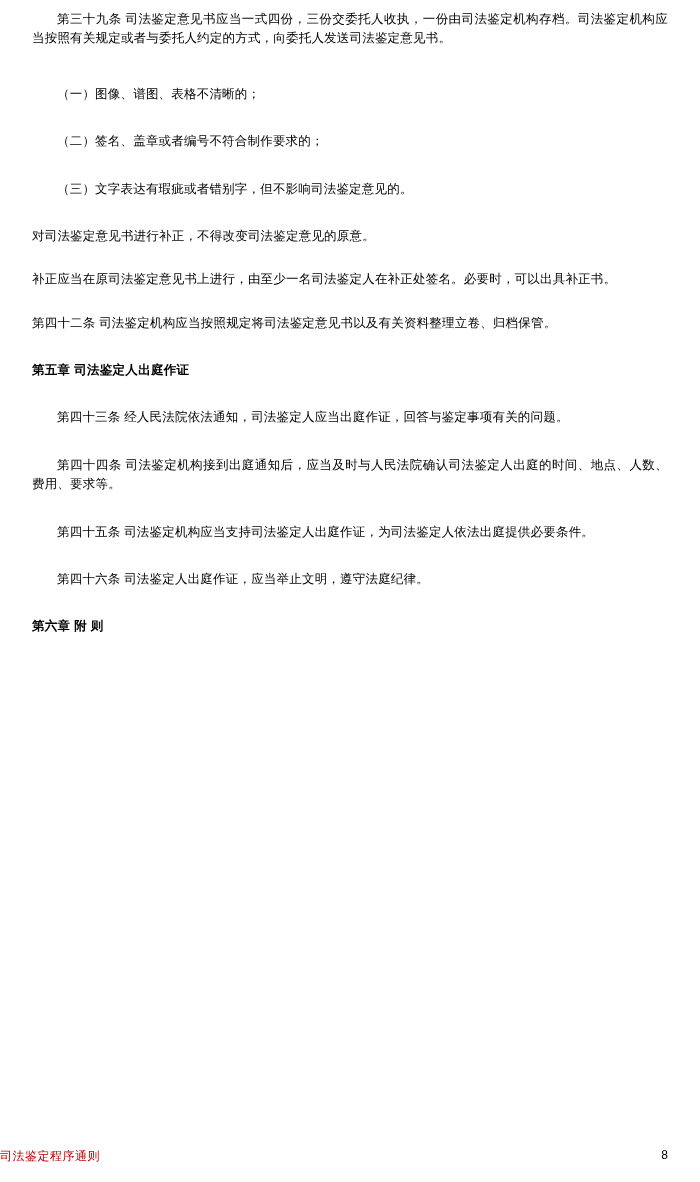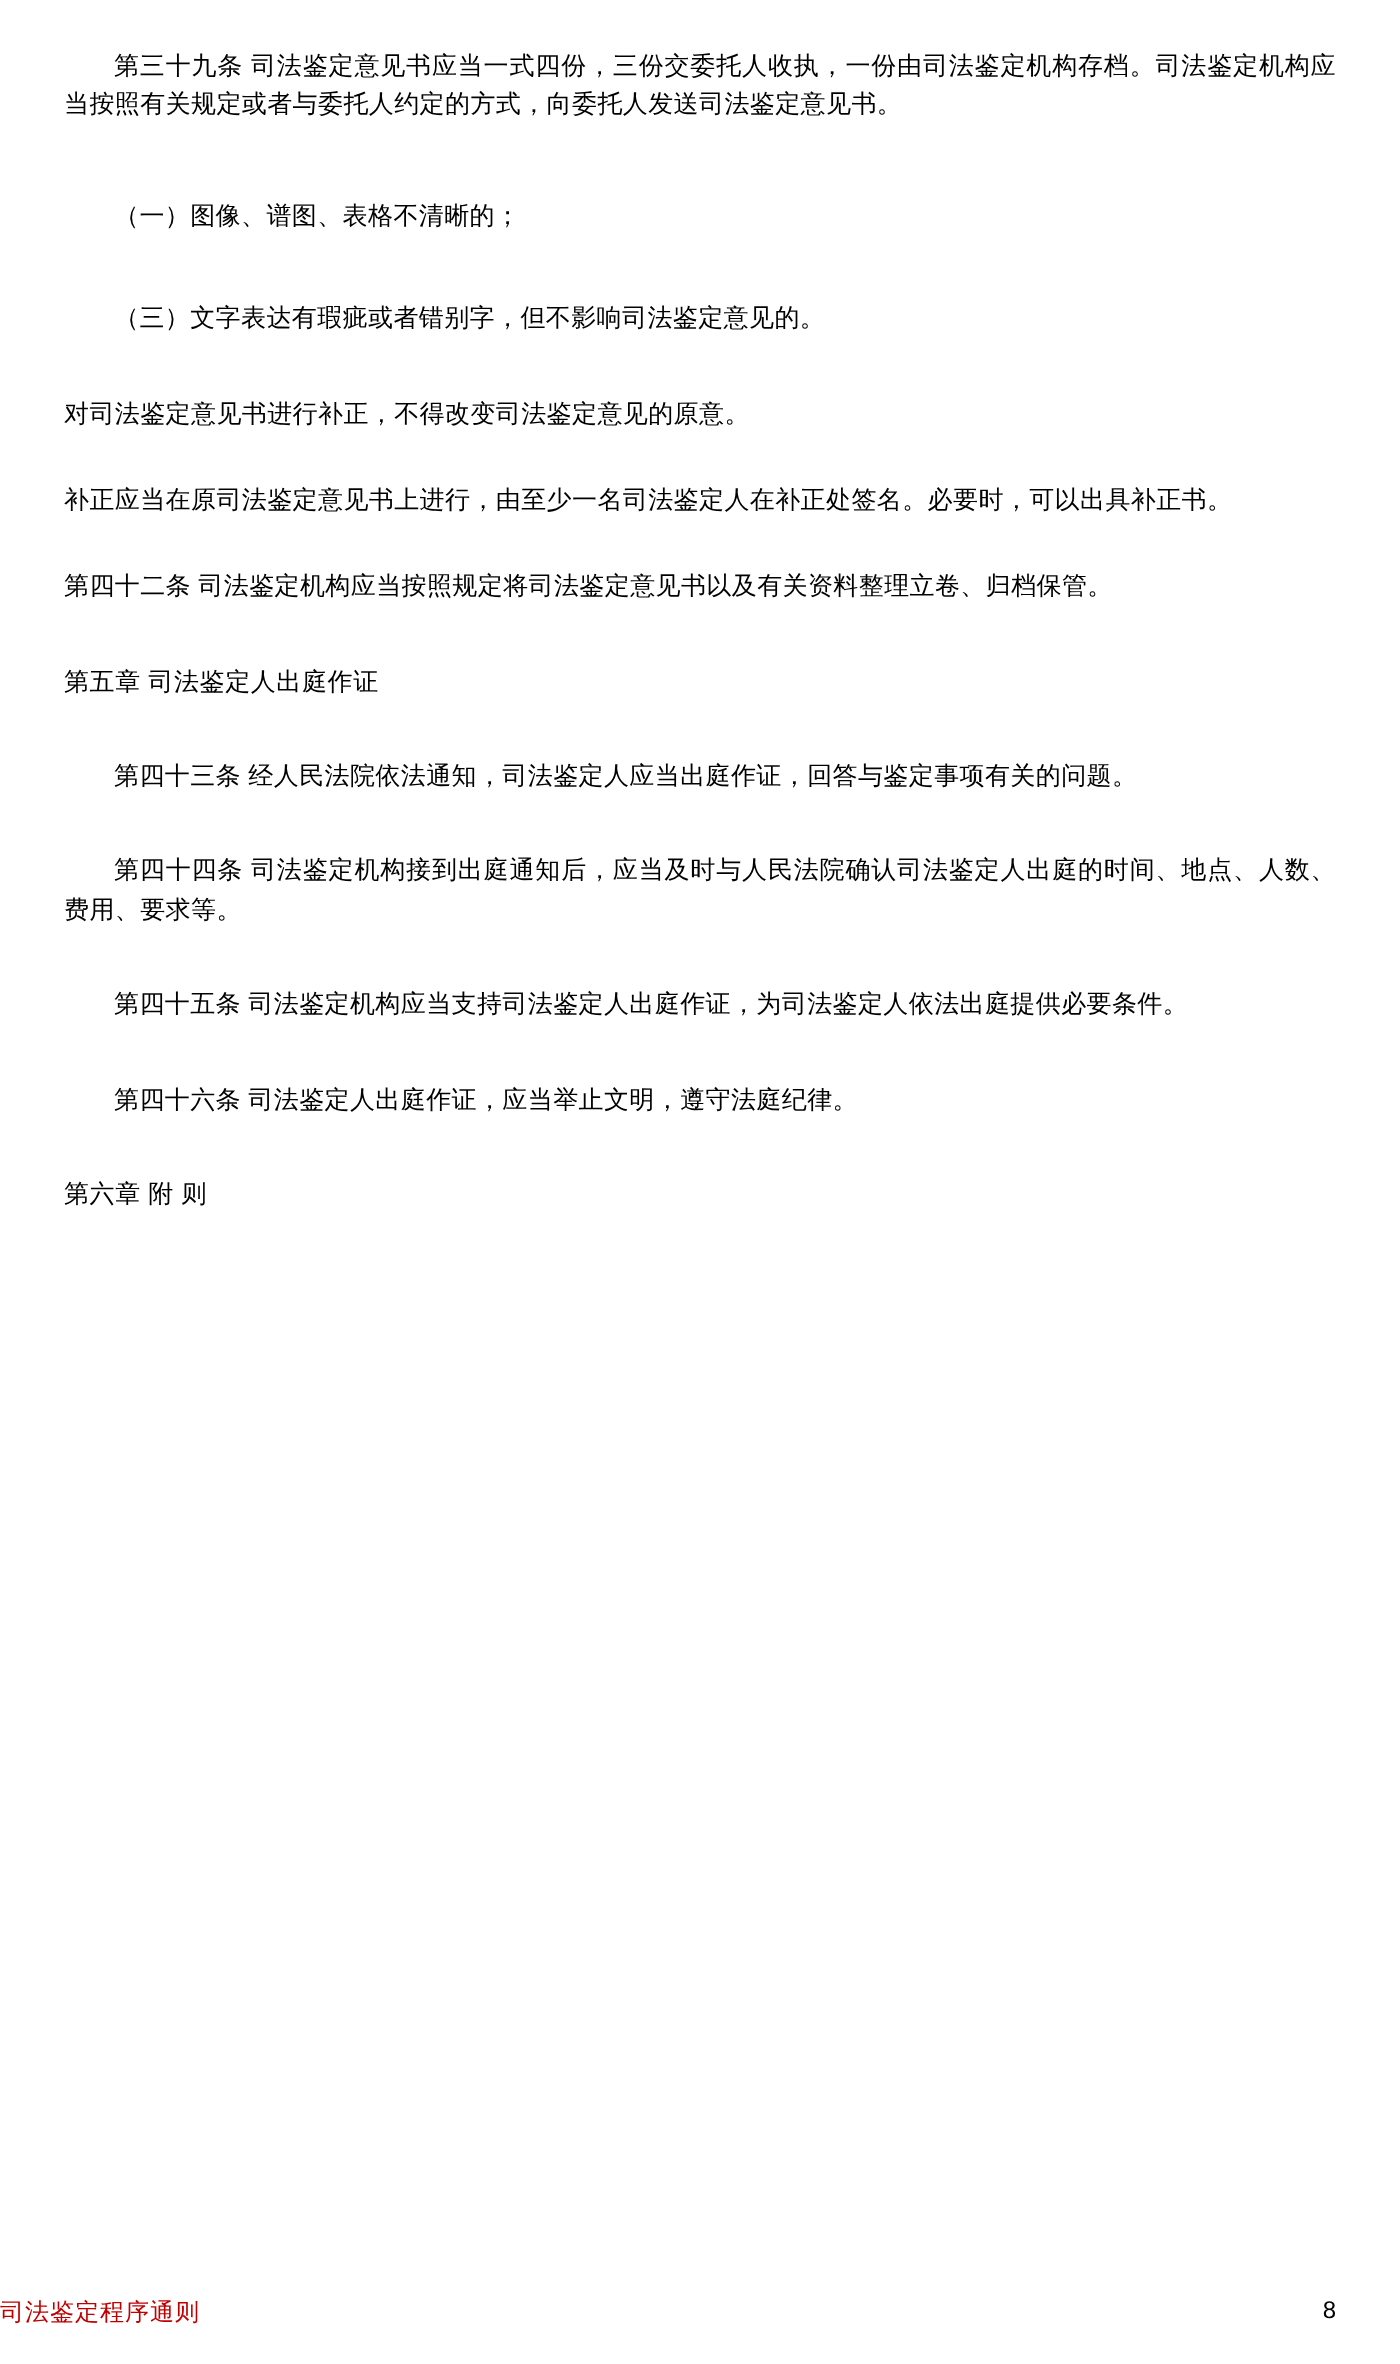--- a/index.html
+++ b/index.html
@@ -16,38 +16,38 @@
     -webkit-font-smoothing: antialiased;
   }
   .page {
     position: relative;
     width: 700px;
     height: 1182px;
     box-sizing: border-box;
     padding: 0 32px;
   }
   .content {
-    padding-top: 24px;
+    padding-top: 10px;
   }
   .para {
     font-size: 12.5px;
     line-height: 1.55;
     text-align: justify;
     margin: 0 0 24px 0;
     letter-spacing: 0.2px;
   }
   .para.indent {
     text-indent: 2em;
   }
   .para.noindent {
     text-indent: 0;
   }
   .heading {
     font-size: 12.5px;
-    font-weight: normal;
+    font-weight: bold;
     line-height: 1.55;
     margin: 0 0 24px 0;
     text-indent: 0;
     letter-spacing: 0.3px;
   }
   .spacer-lg { height: 4px; }
   .footer {
     position: absolute;
     left: 0;
     right: 0;
@@ -76,20 +76,21 @@
 
 <div class="page">
   <div class="content">
 
     <p class="para indent">第三十九条 司法鉴定意见书应当一式四份，三份交委托人收执，一份由司法鉴定机构存档。司法鉴定机构应当按照有关规定或者与委托人约定的方式，向委托人发送司法鉴定意见书。</p>
     <div class="spacer-lg"></div>
     <div class="spacer-lg"></div>
     <div class="spacer-lg"></div>
     <p class="para indent">（一）图像、谱图、表格不清晰的；</p>
     <div class="spacer-lg"></div>
+    <p class="para indent">（二）签名、盖章或者编号不符合制作要求的；</p>
     <div class="spacer-lg"></div>
     <p class="para indent">（三）文字表达有瑕疵或者错别字，但不影响司法鉴定意见的。</p>
     <div class="spacer-lg"></div>
     <p class="para noindent">对司法鉴定意见书进行补正，不得改变司法鉴定意见的原意。</p>
     <p class="para noindent">补正应当在原司法鉴定意见书上进行，由至少一名司法鉴定人在补正处签名。必要时，可以出具补正书。</p>
     <p class="para noindent">第四十二条 司法鉴定机构应当按照规定将司法鉴定意见书以及有关资料整理立卷、归档保管。</p>
     <div class="spacer-lg"></div>
     <p class="heading">第五章 司法鉴定人出庭作证</p>
     <div class="spacer-lg"></div>
     <p class="para indent">第四十三条 经人民法院依法通知，司法鉴定人应当出庭作证，回答与鉴定事项有关的问题。</p>

